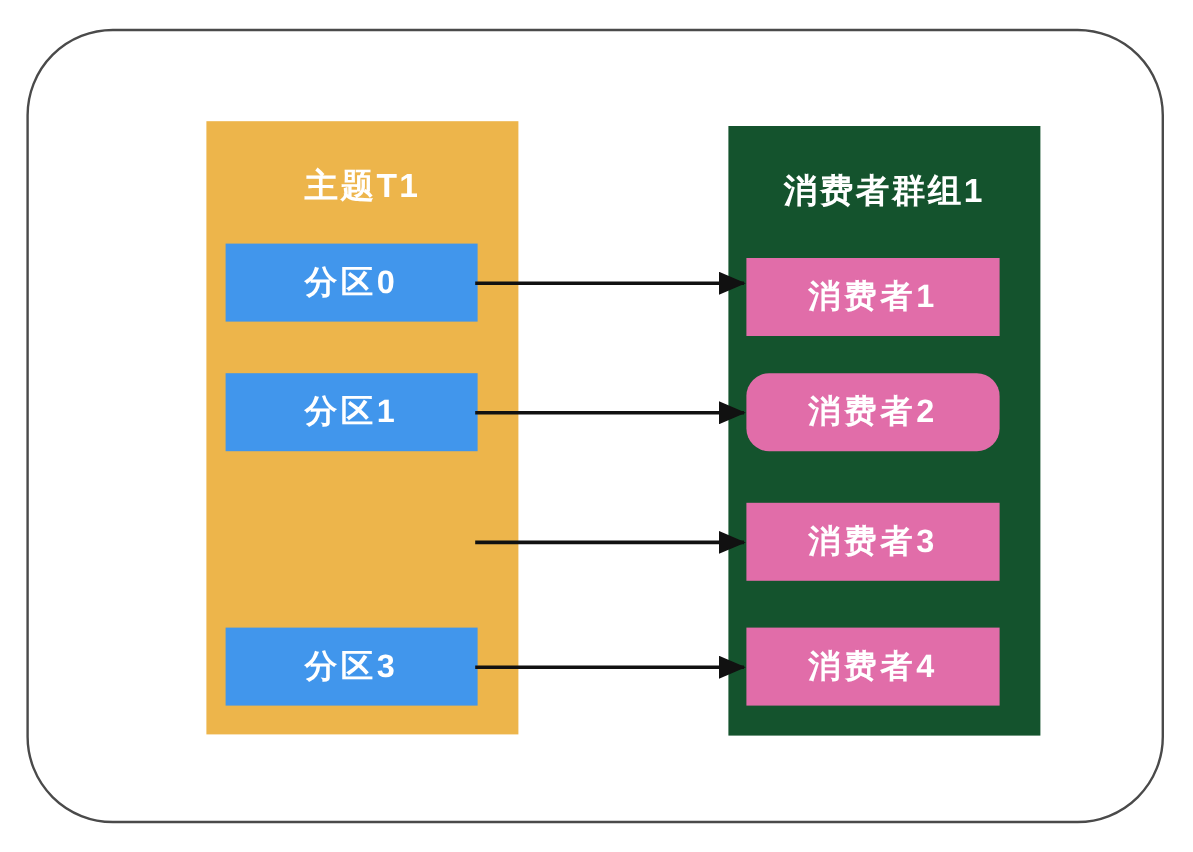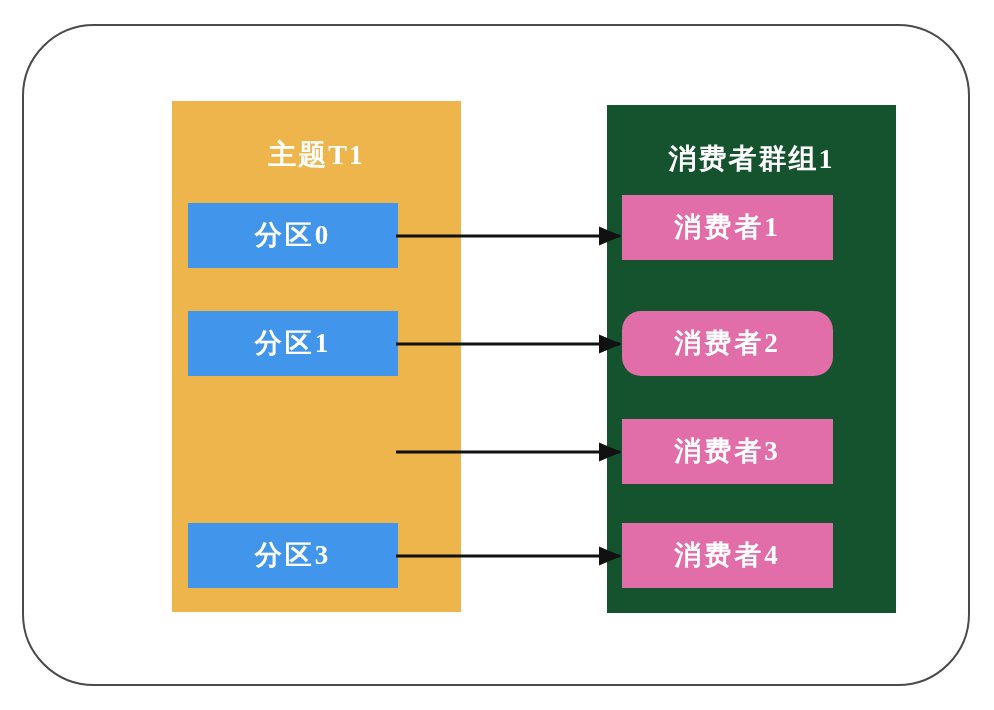--- a/index.html
+++ b/index.html
@@ -18,23 +18,22 @@
     position: absolute;
     left: 22px; top: 24px;
     width: 948px; height: 662px;
     border: 2px solid #4a4a4a;
     border-radius: 72px;
     background: transparent;
   }
   .container {
     position: absolute;
     top: 101px;
-    width: 289px;
+    width: 260px;
     height: 511px;
-    font-family: Liberation Serif, serif;
   }
   .topic-container {
     left: 172px;
     background: #EDB54B;
   }
   .group-container {
     left: 607px;
     top: 105px;
     height: 508px;
     background: #14532d;
@@ -70,21 +69,21 @@
     left: 15px;
     width: 211px;
     background: #E16DA9;
   }
   
   .topic-container .row-0 { top: 102px; }
   .topic-container .row-1 { top: 210px; }
   .topic-container .row-2 { top: 318px; }
   .topic-container .row-3 { top: 422px; }
   
-  .group-container .row-0 { top: 90px; }
+  .group-container .row-0 { top: 110px; }
   .group-container .row-1 { top: 206px; border-radius: 19px; }
   .group-container .row-2 { top: 314px; }
   .group-container .row-3 { top: 418px; }
 
   .arrow-layer {
     position: absolute;
     left: 0; top: 0;
     width: 994px; height: 710px;
     pointer-events: none;
   }

